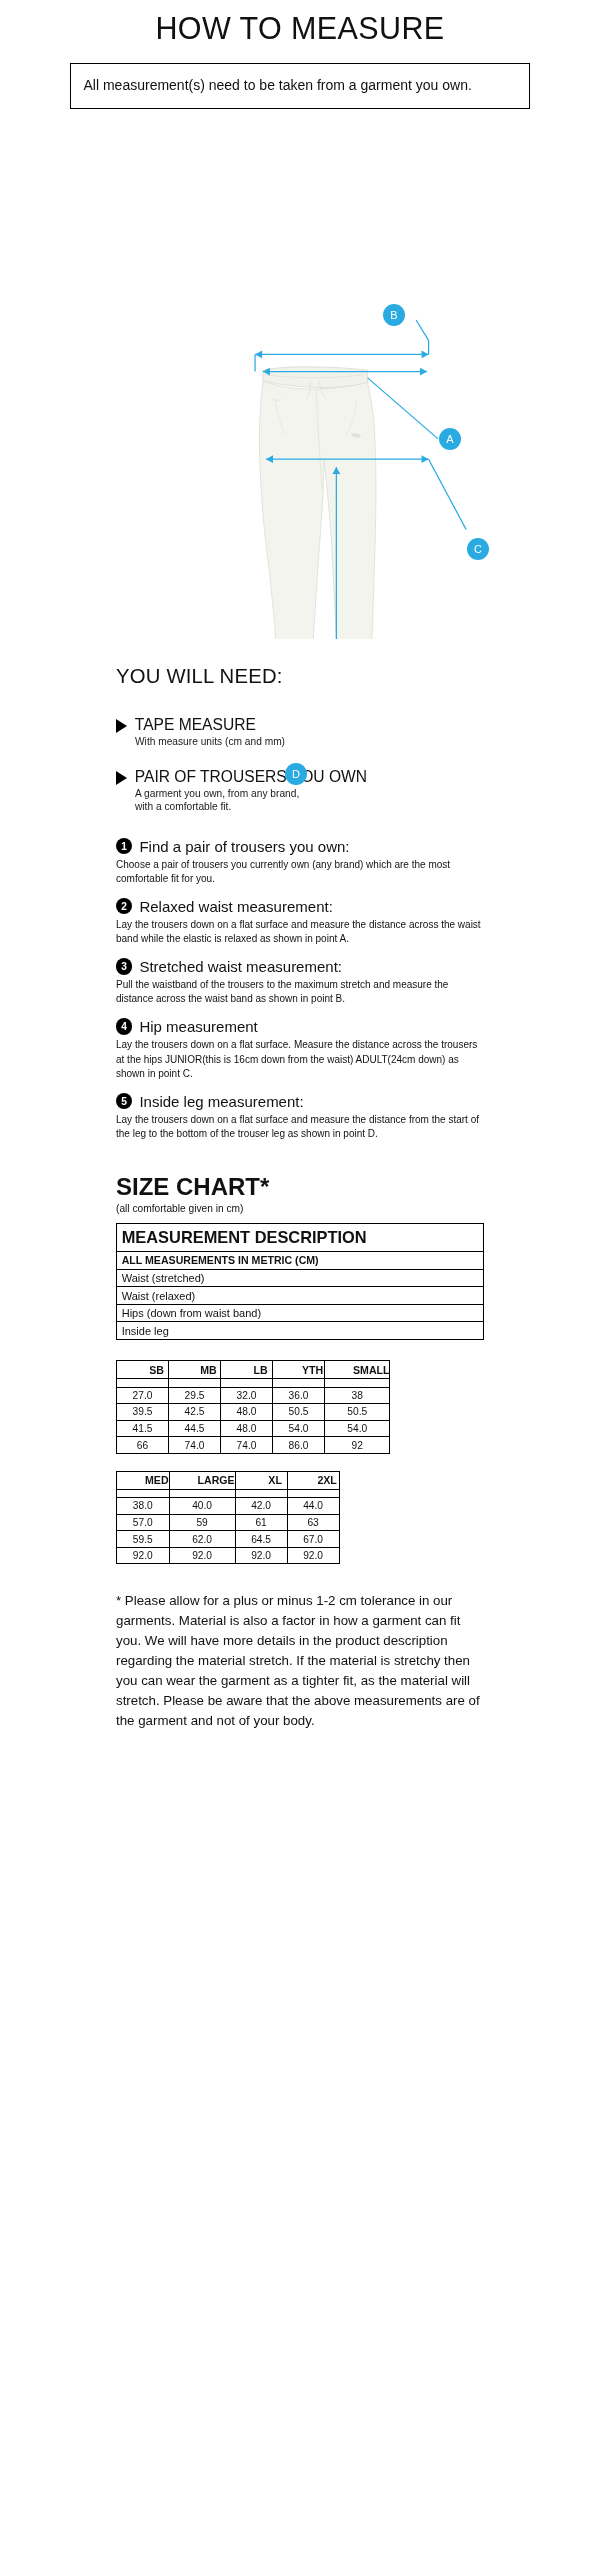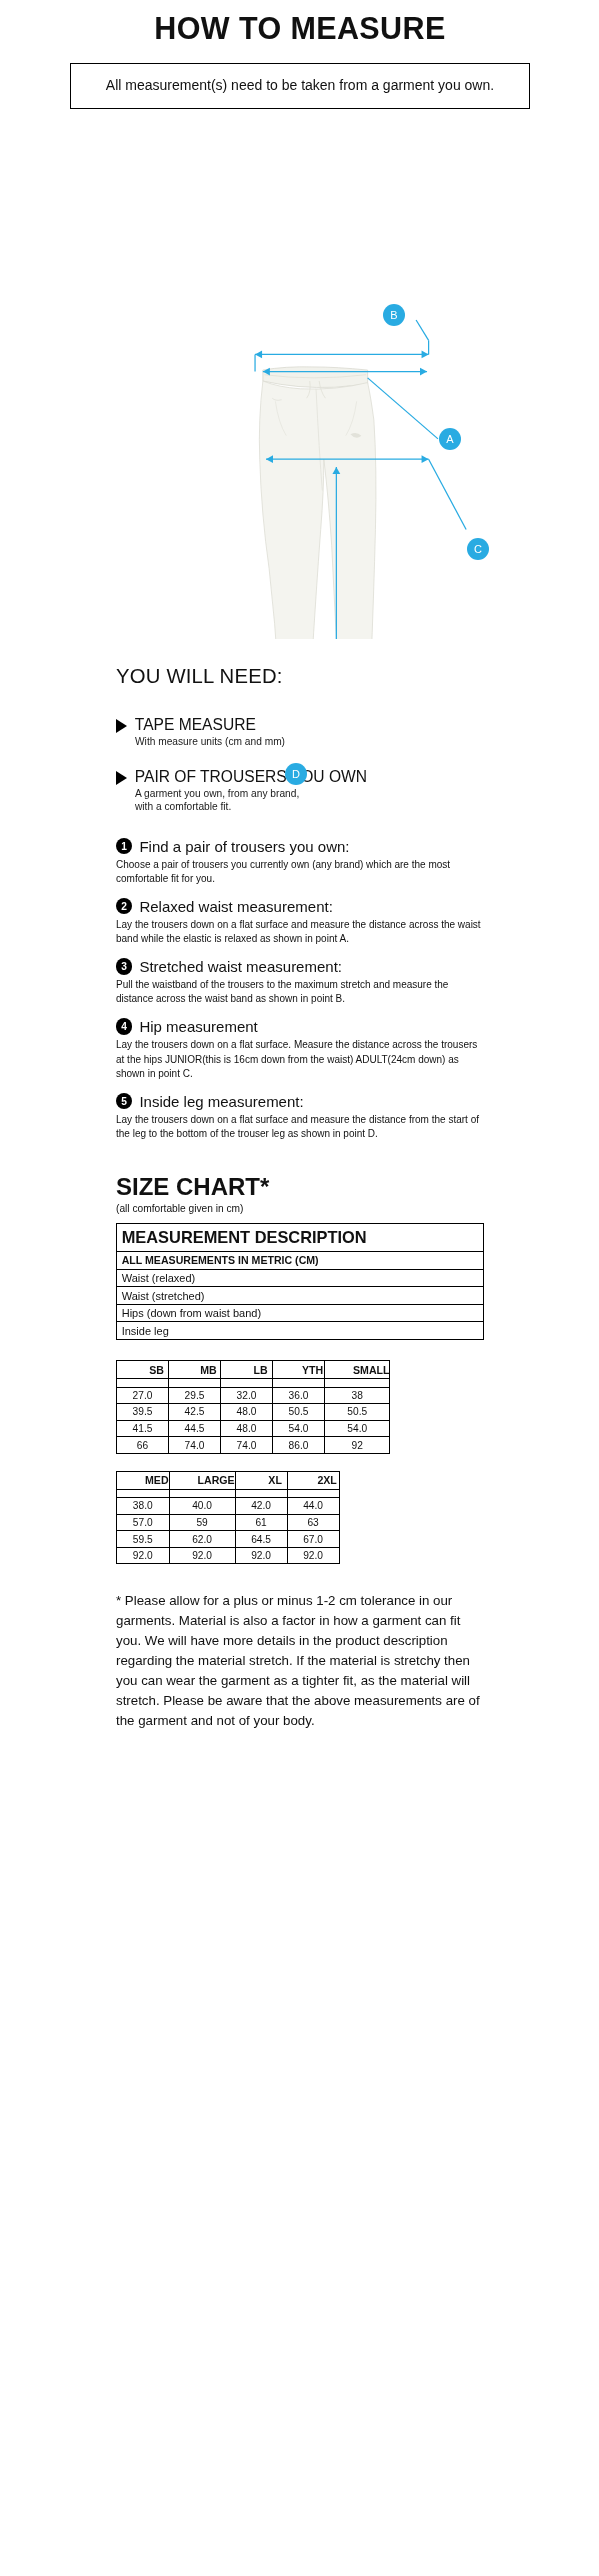--- a/index.html
+++ b/index.html
@@ -14,34 +14,33 @@
     position: relative;
     width: 600px;
     height: 2576px;
     overflow: hidden;
   }
 
   
   .title {
     text-align: center;
     font-size: 30.5px;
-    font-weight: bold;
+    font-weight: normal;
     letter-spacing: 0.4px;
     padding-top: 11px;
   }
 
   
   .note-box {
     margin: 17px auto 0 auto;
     width: 460px;
     border: 1.6px solid #000;
     padding: 11px 12.5px 12.5px 12.5px;
     font-size: 14px;
     line-height: 1.45;
-    text-align: center;
   }
 
   
   .diagram {
     position: relative;
     width: 600px;
     height: 516px;
     margin-top: 14px;
   }
   .diagram svg { display: block; }
@@ -343,24 +342,24 @@
 
   <table class="desc-table">
     <tbody>
         <tr>
       <td class="t-title">MEASUREMENT DESCRIPTION</td>
     </tr>
     <tr>
       <td class="t-metric">ALL MEASUREMENTS IN METRIC (CM)</td>
     </tr>
     <tr>
+      <td>Waist (stretched)</td>
+    </tr>
+    <tr>
       <td>Waist (relaxed)</td>
-    </tr>
-    <tr>
-      <td>Waist (stretched)</td>
     </tr>
     <tr>
       <td>Hips (down from waist band)</td>
     </tr>
     <tr>
       <td>Inside leg</td>
     </tr>
   </tbody>
     </table>
 

